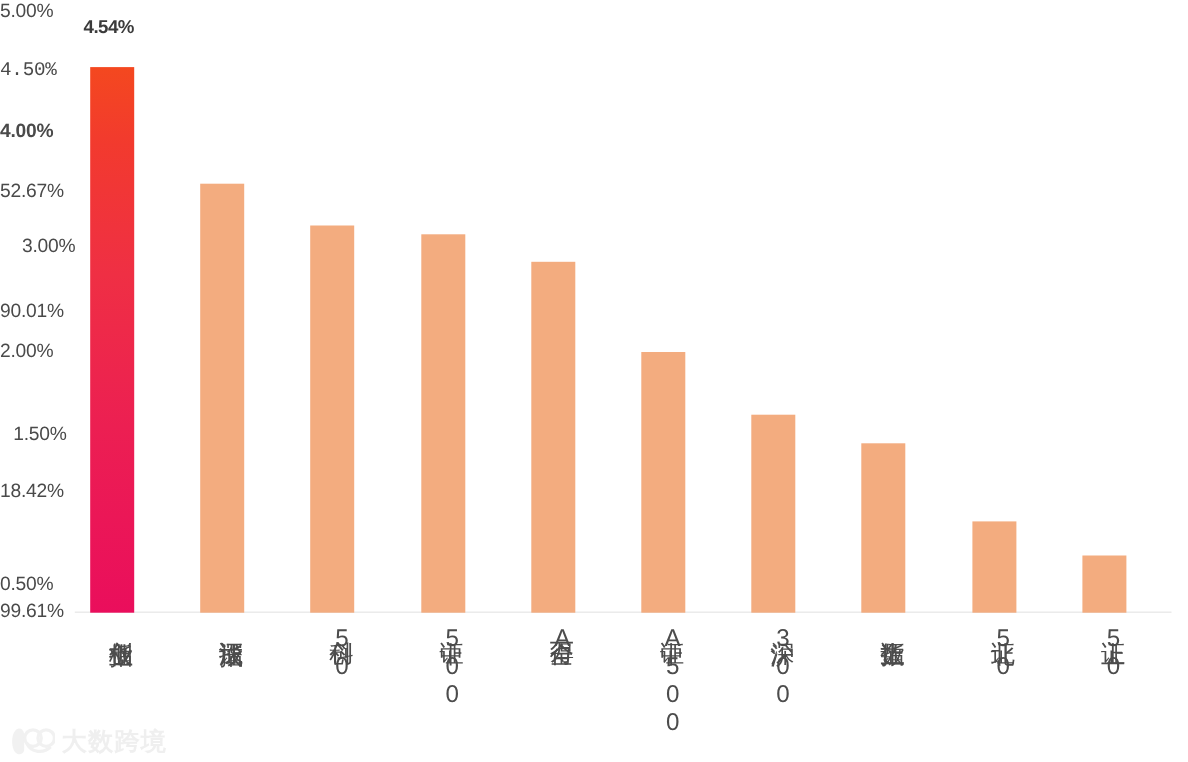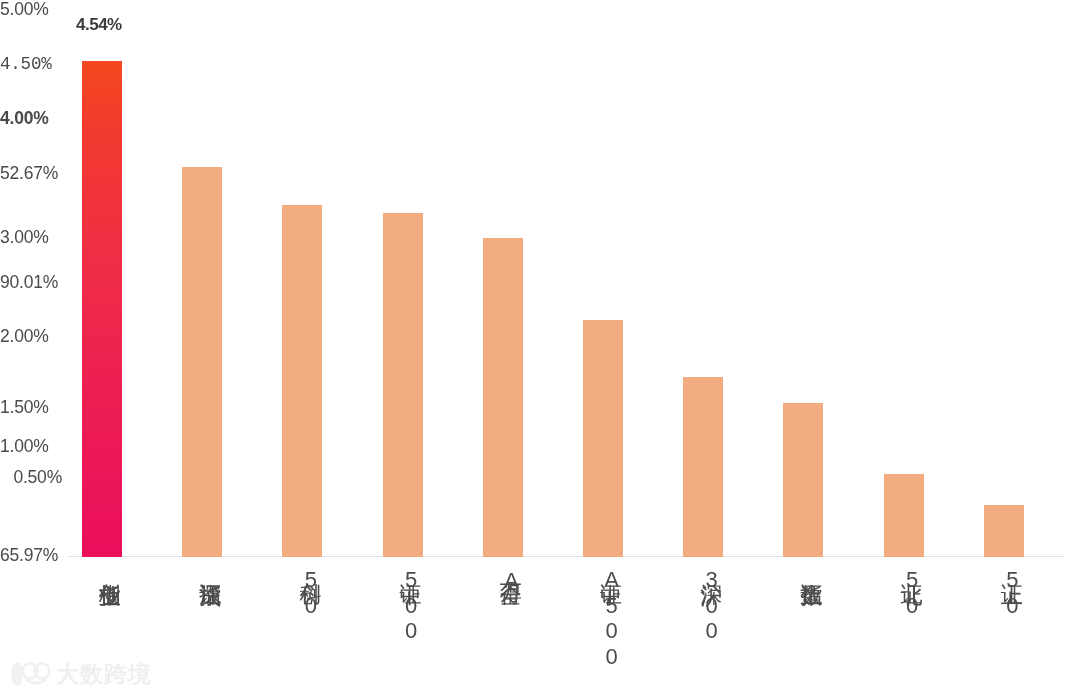--- a/index.html
+++ b/index.html
@@ -121,27 +121,27 @@
 </head>
 <body>
 
 <div id="chart-root">
 
   <div id="y-axis">
       <div class="y-tick" style="top: 10px;">5.00%</div>
       <div class="y-tick" style="top: 64.6px; font-family: Liberation Mono, monospace;">4.50%</div>
       <div class="y-tick" style="top: 119.2px; font-weight: bold;">4.00%</div>
       <div class="y-tick" style="top: 173.8px;">52.67%</div>
-      <div class="y-tick" style="top: 238px;">3.00%</div>
+      <div class="y-tick" style="top: 224px; padding-left: 20px;">3.00%</div>
       <div class="y-tick" style="top: 283px;">90.01%</div>
-      <div class="y-tick" style="top: 337px;">2.00%</div>
-      <div class="y-tick" style="top: 408px;">1.50%</div>
-      <div class="y-tick" style="top: 446.8px;">1.00%</div>
-      <div class="y-tick" style="top: 478px; text-align: right;">0.50%</div>
-      <div class="y-tick" style="top: 556px;">65.97%</div>
+      <div class="y-tick" style="top: 319px;">2.00%</div>
+      <div class="y-tick" style="top: 395px; padding-left: 12px;">1.50%</div>
+      <div class="y-tick" style="top: 446.8px;">18.42%</div>
+      <div class="y-tick" style="top: 531px;">0.50%</div>
+      <div class="y-tick" style="top: 556px;">99.61%</div>
     </div>
 
   <div class="baseline"></div>
 
   <div class="plot-area" id="bars-layer">
       <div class="bar highlight" style="left: 14px; height: 495.768px; width: 40px;"></div>
       <div class="bar" style="left: 114.2px; height: 389.844px; width: 40px;"></div>
       <div class="bar" style="left: 214.4px; height: 351.624px; width: 40px;"></div>
       <div class="bar" style="left: 314.6px; height: 343.98px; width: 40px;"></div>
       <div class="bar" style="left: 414.8px; height: 318.864px; width: 40px;"></div>

